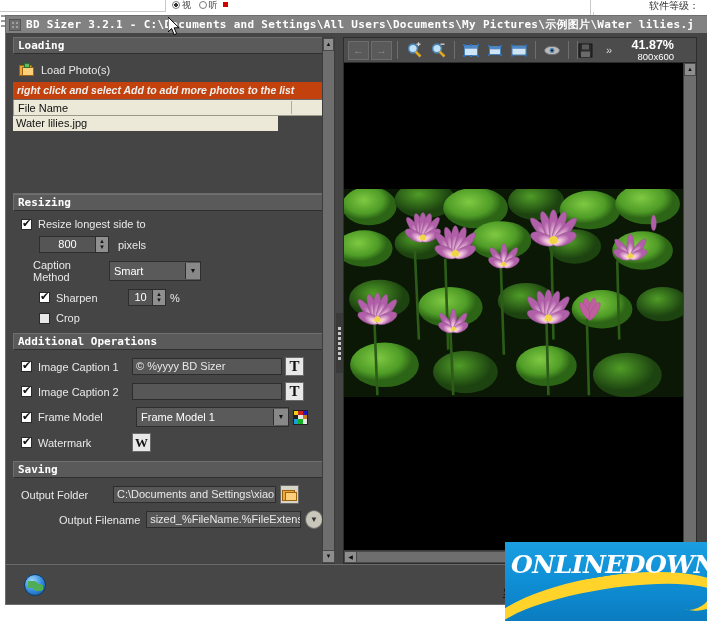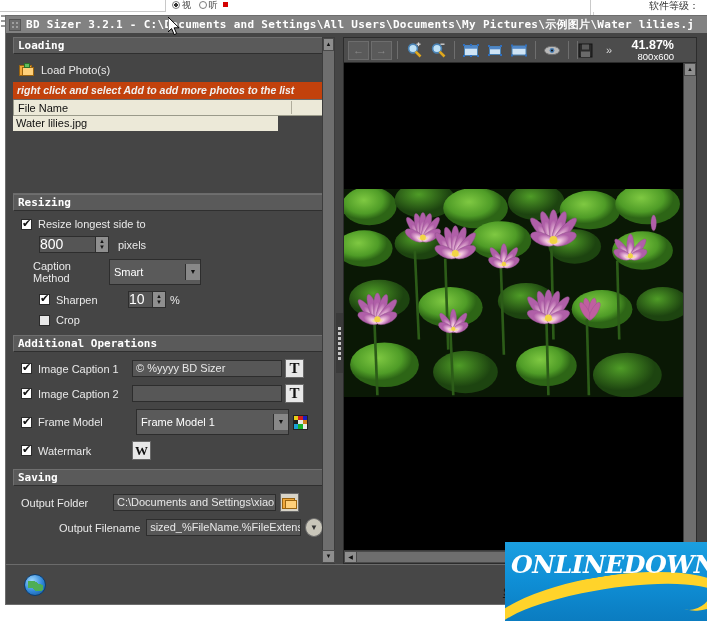--- a/index.html
+++ b/index.html
@@ -127,30 +127,30 @@
   .cb.checked::after {
     content: "✔"; position: absolute; left: 0px; top: -3px;
     font-size: 11px; color: #111; line-height: 12px;
   }
   .cb.dark { background: #e7e7e7; }
 
   .spin {
     display: inline-flex; align-items: center; height: 17px;
     background: #555; border: 1px solid #2d2d2d;
   }
-  .spin .val { color: #ffffff; font-size: 14px; text-align: left; padding: 0 0; line-height: 15px; }
+  .spin .val { color: #ffffff; font-size: 11px; text-align: center; padding: 0 0; line-height: 15px; }
   .spin .arrows {
     width: 13px; height: 15px; background: #8f8f8f; border-left: 1px solid #2d2d2d;
     display: flex; flex-direction: column; align-items: center; justify-content: center; gap: 1px;
   }
   .spin .arrows span { font-size: 6px; line-height: 5px; color: #151515; }
 
   .combo {
     display: inline-flex; align-items: center; justify-content: space-between;
-    background: #5a5a5a; border: 1px solid #2d2d2d; height: 26px; color: #fff; font-size: 11px;
+    background: #5a5a5a; border: 1px solid #2d2d2d; height: 20px; color: #fff; font-size: 11px;
   }
   .combo .txt { padding: 0 4px; }
   .combo .arw {
     width: 15px; height: 16px; background: #888; border-left: 1px solid #2d2d2d;
     text-align: center; font-size: 7px; line-height: 16px; color: #121212;
   }
 
   .tinput {
     background: #575757; border: 1px solid #2d2d2d; height: 17px;
     color: #e8e8e8; font-size: 11px; line-height: 15px; padding: 0 3px; overflow: hidden; white-space: nowrap;

